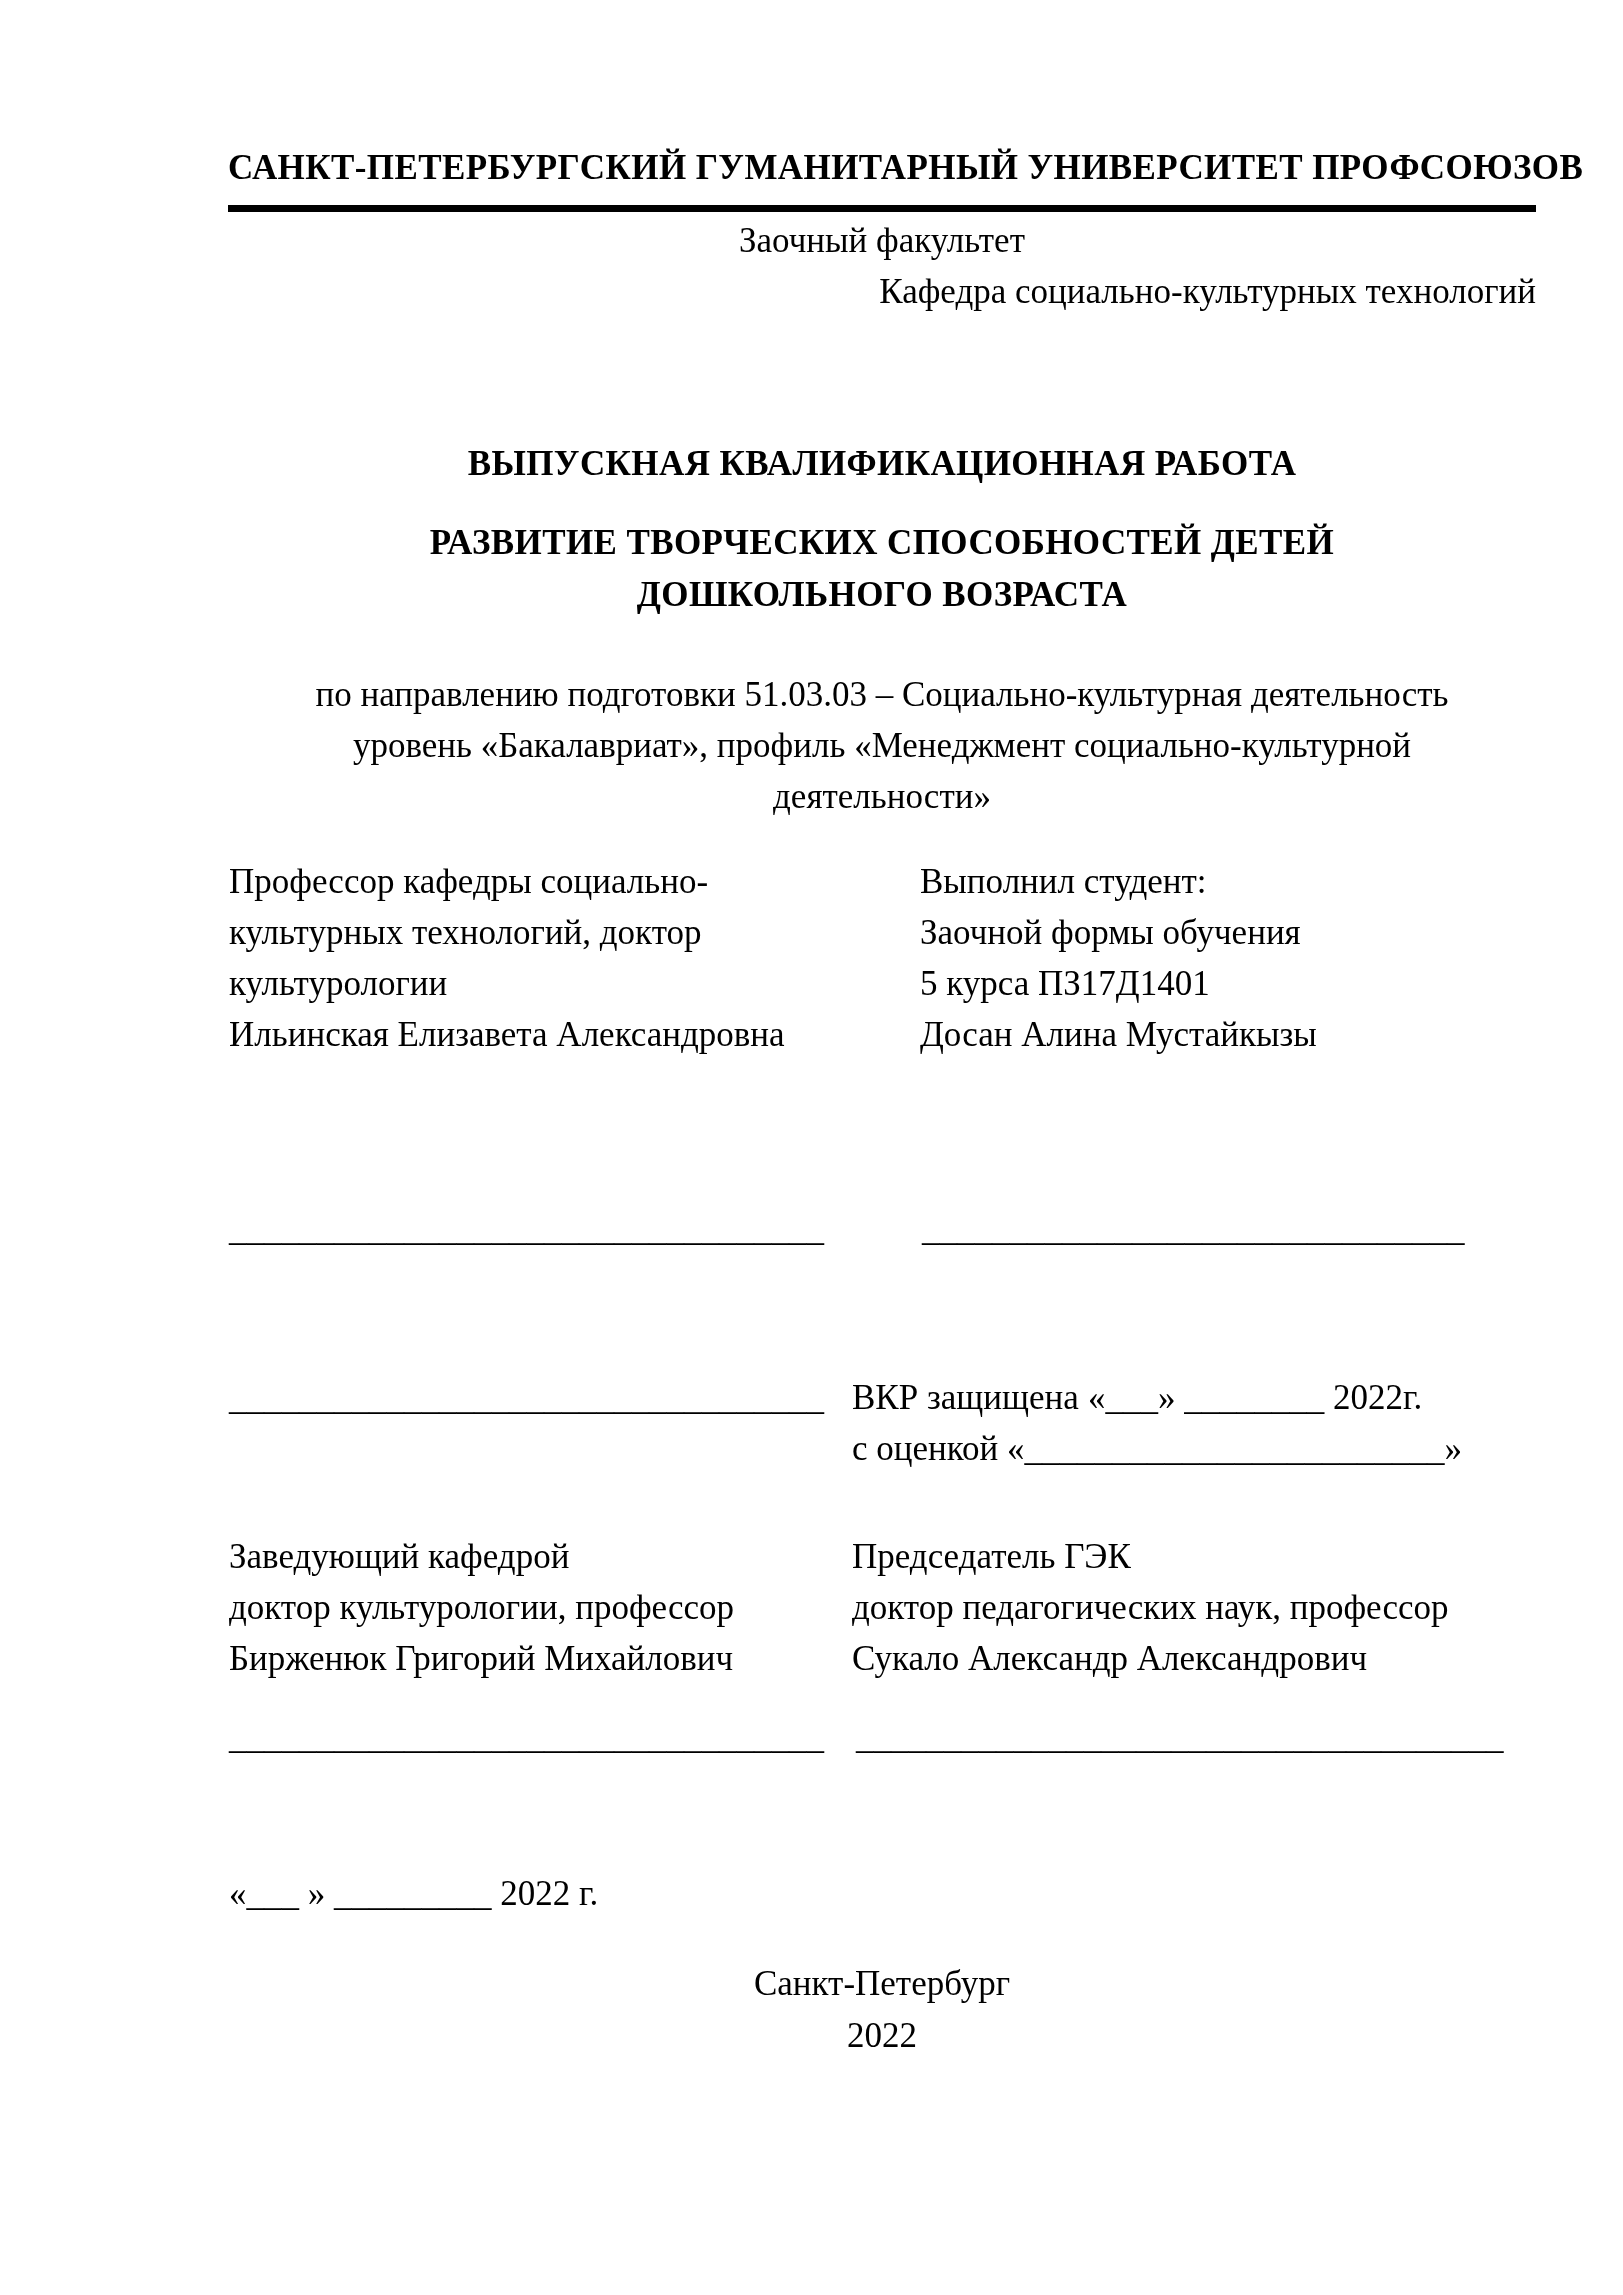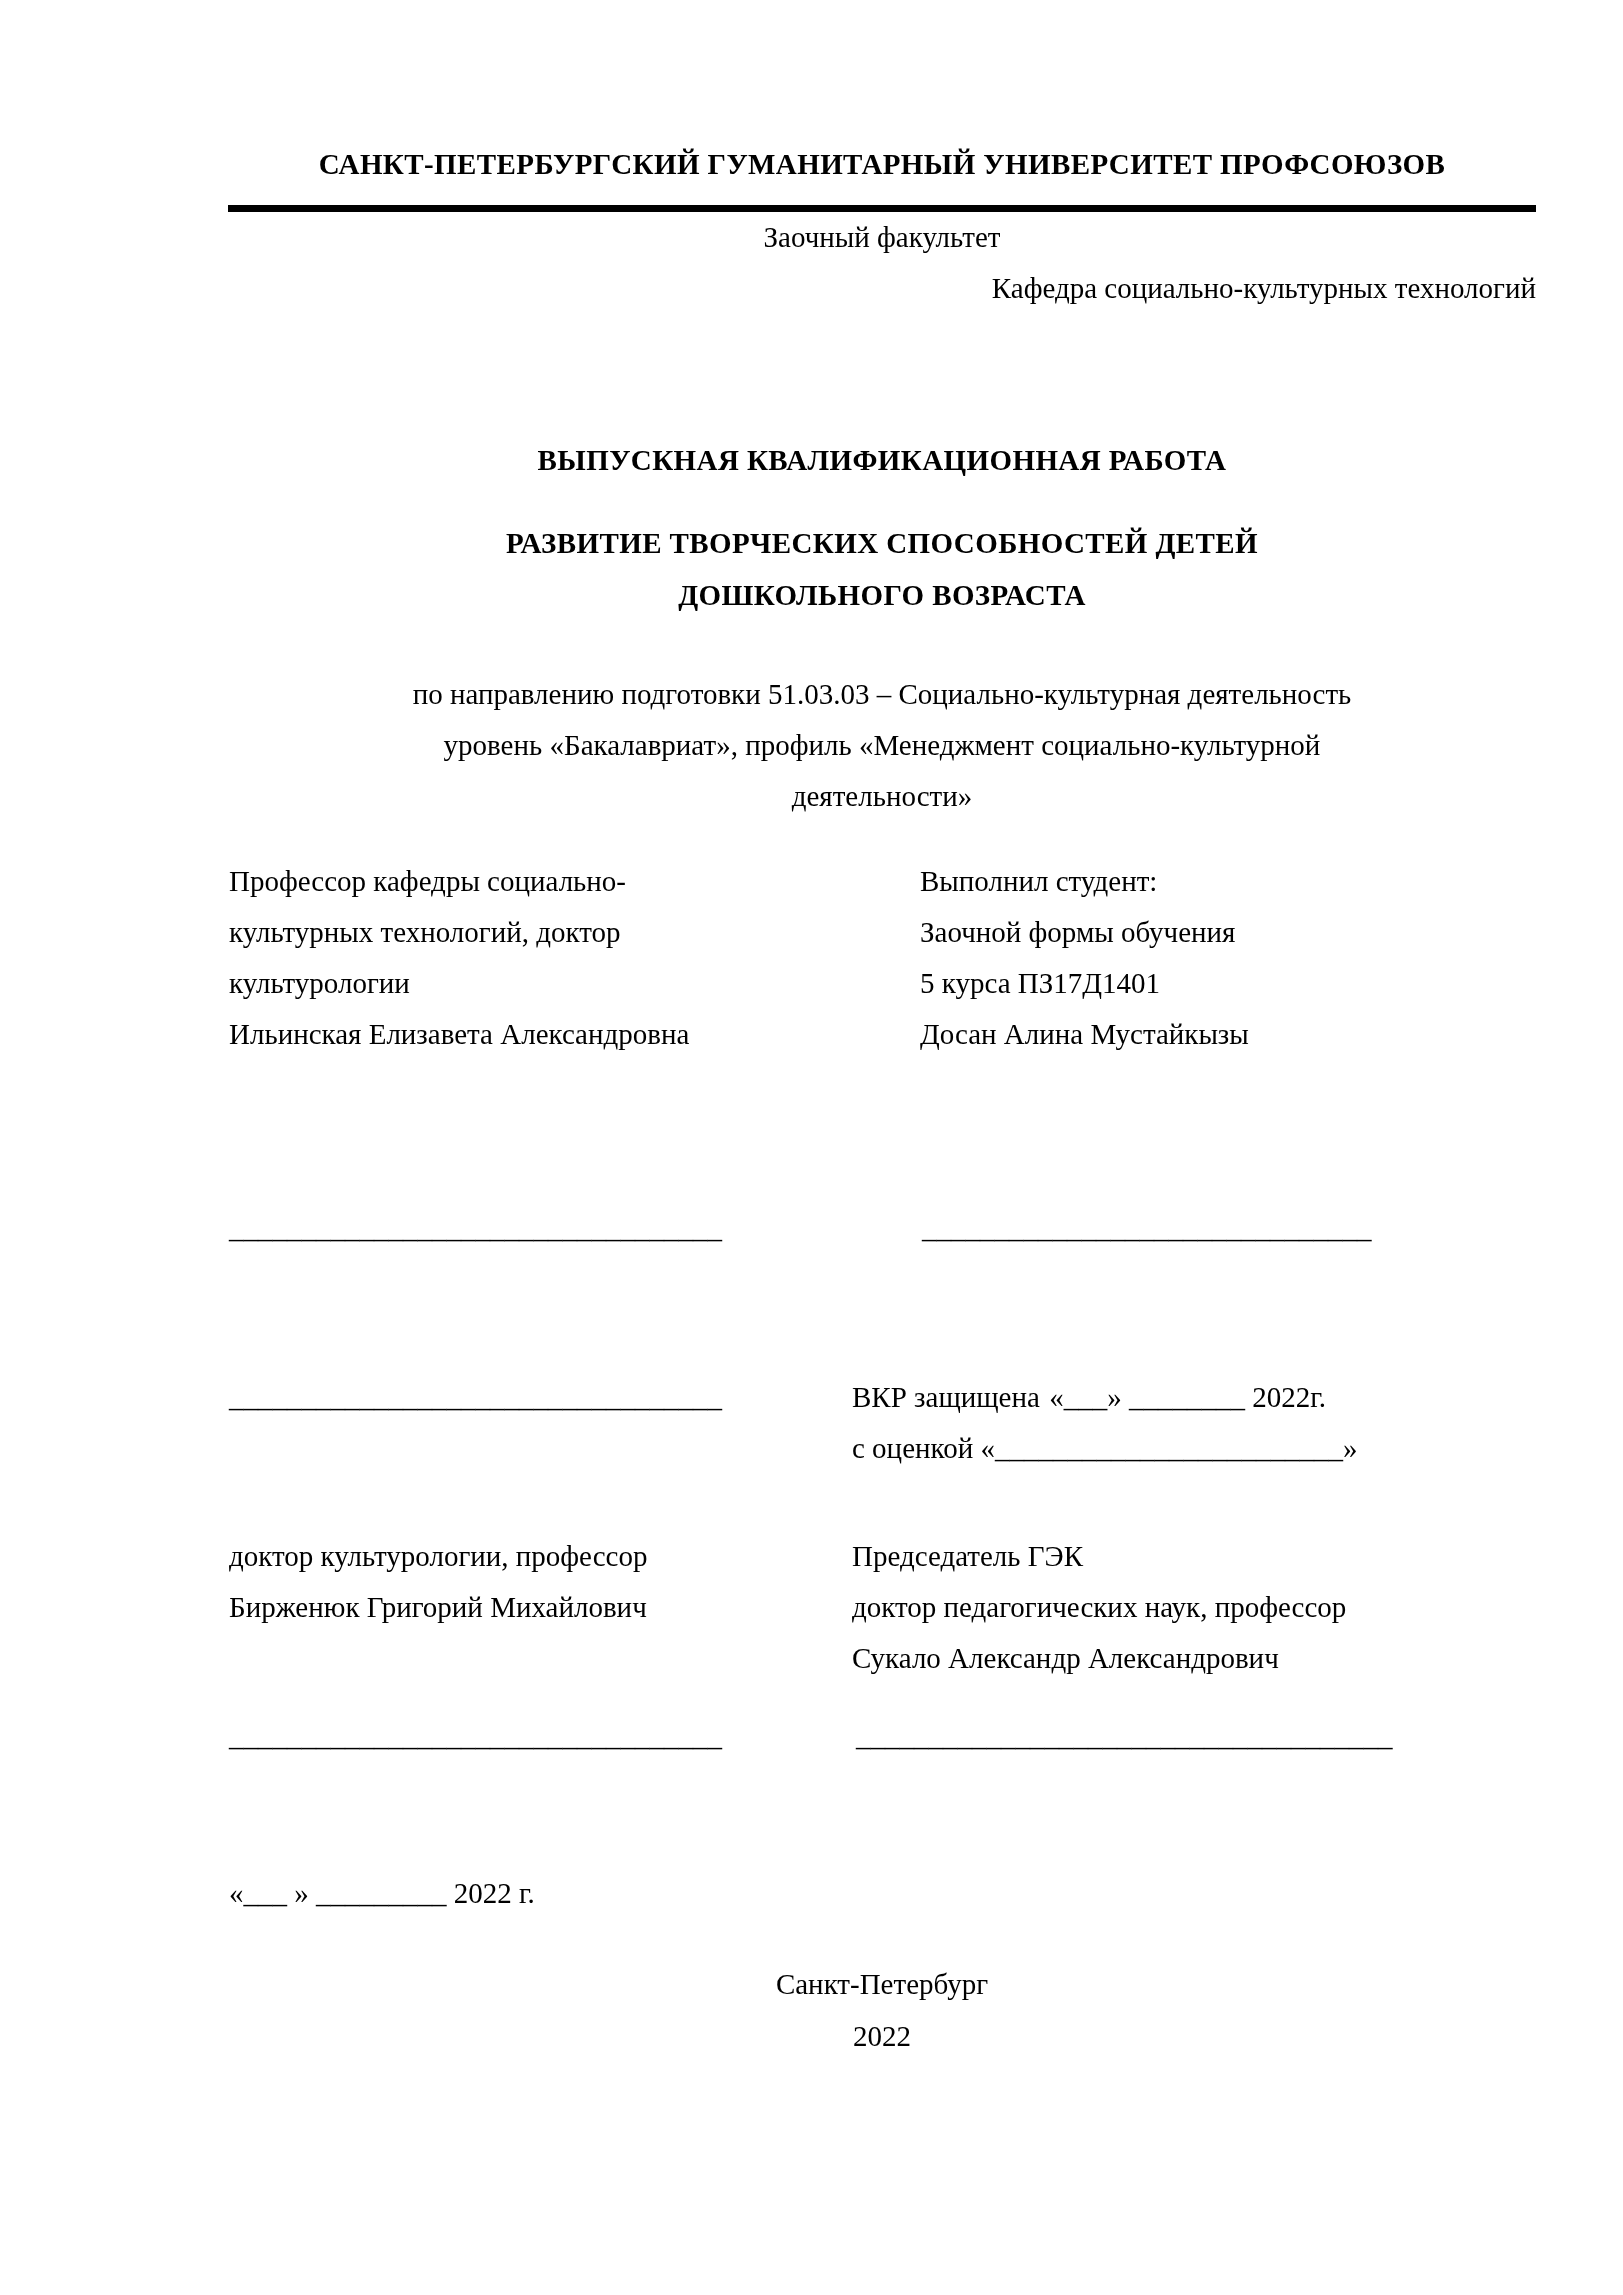--- a/index.html
+++ b/index.html
@@ -7,21 +7,21 @@
     padding: 0;
     background: #ffffff;
   }
   .page {
     position: relative;
     width: 1623px;
     height: 2295px;
     background: #ffffff;
     color: #000000;
     font-family: "Liberation Serif", "DejaVu Serif", serif;
-    font-size: 29px;
+    font-size: 35px;
     overflow: hidden;
   }
   .content-band {
     position: absolute;
     left: 228px;
     width: 1308px;
   }
   .center { text-align: center; }
   .right  { text-align: right; }
 
@@ -123,20 +123,21 @@
   <div class="col defense-left-line">__________________________________</div>
 
   <div class="col defense-block">
     <div>
       <span class="defense-label">ВКР защищена</span><span>«___» ________ 2022г.</span>
     </div>
     <div>с оценкой «________________________»</div>
   </div>
 
   <div class="col col-left-2">
+    <div>Заведующий кафедрой</div>
     <div>доктор культурологии, профессор</div>
     <div>Бирженюк Григорий Михайлович</div>
   </div>
 
   <div class="col col-right-2">
     <div>Председатель ГЭК</div>
     <div>доктор педагогических наук, профессор</div>
     <div>Сукало Александр Александрович</div>
   </div>
 

